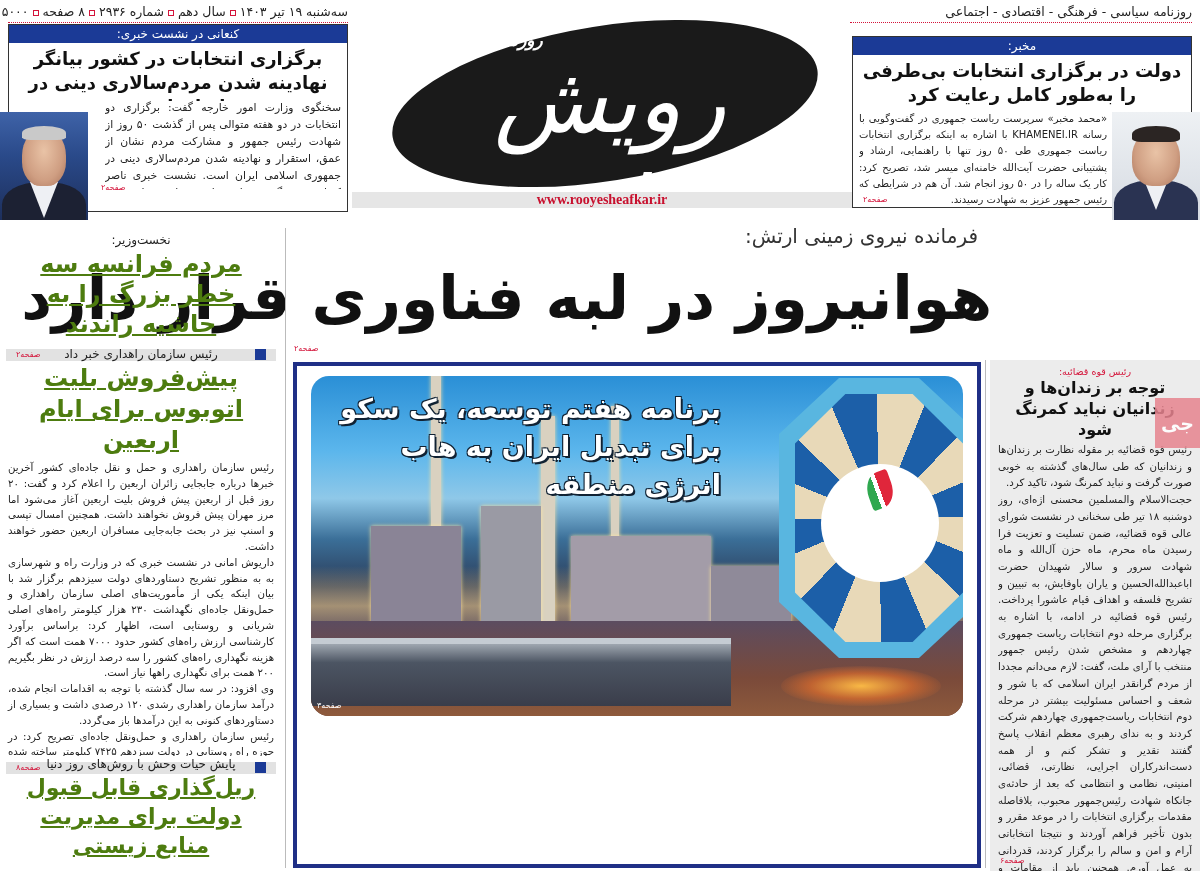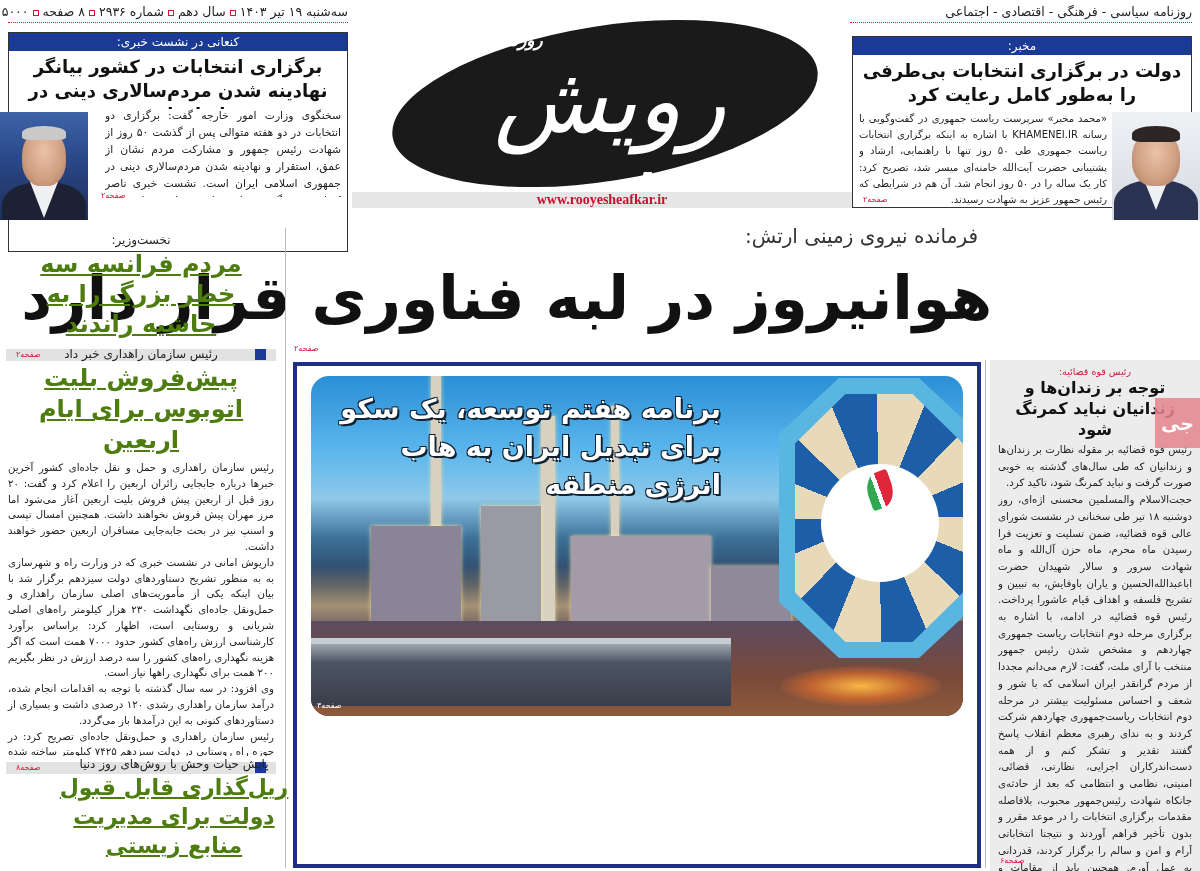--- a/index.html
+++ b/index.html
@@ -70,21 +70,21 @@
   .shirt { position: absolute; background: #eef0f4; clip-path: polygon(50% 100%, 0 0, 100% 0); }
 </style>
 </head>
 <body>
 
 <div class="abs meta-line dotted" style="left:8px; top:4px; width:340px; padding-bottom:3px; direction:rtl; text-align:right;">
   <span>سه‌شنبه ۱۹ تیر ۱۴۰۳</span><span class="sq"></span><span>سال دهم</span><span class="sq"></span><span>شماره ۲۹۳۶</span><span class="sq"></span><span>۸ صفحه</span><span class="sq"></span><span>۵۰۰۰ تومان</span>
 </div>
 <div class="abs meta-line dotted" style="left:850px; top:4px; width:342px; padding-bottom:3px; text-align:right;">روزنامه سیاسی - فرهنگی - اقتصادی - اجتماعی</div>
 
-<div class="abs topbox" style="left:8px; top:32px; width:340px; height:220px;">
+<div class="abs topbox" style="left:8px; top:24px; width:340px; height:188px;">
   <div class="kicker-bar">
     <span>کنعانی در نشست خبری:</span>
   </div>
   <h2 style="padding:4px 8px 0 8px; height:58px; overflow:hidden;">برگزاری انتخابات در کشور بیانگر نهادینه شدن مردم‌سالاری دینی در ایران است</h2>
   <div style="position:absolute; right:6px; top:74px; width:236px; height:90px; overflow:hidden;">
     <p class="body-text">سخنگوی وزارت امور خارجه گفت: برگزاری دو انتخابات در دو هفته متوالی پس از گذشت ۵۰ روز از شهادت رئیس جمهور و مشارکت مردم نشان از عمق، استقرار و نهادینه شدن مردم‌سالاری دینی در جمهوری اسلامی ایران است. نشست خبری ناصر کنعانی سخنگوی وزارت امور خارجه با حضور رسانه‌های مختلف داخلی و خارجی آغاز شد.</p>
   </div>
   <span class="page-ref abs" style="left:92px; top:158px;">صفحه۲</span>
 </div>
 <div class="photo" style="left:0; top:112px; width:88px; height:108px;">
@@ -144,21 +144,21 @@
       <p class="body-text" style="font-size:10.2px; line-height:15.8px;">داریوش امانی در نشست خبری که در وزارت راه و شهرسازی به به منظور تشریح دستاوردهای دولت سیزدهم برگزار شد با بیان اینکه یکی از مأموریت‌های اصلی سازمان راهداری و حمل‌ونقل جاده‌ای نگهداشت ۲۳۰ هزار کیلومتر راه‌های اصلی شریانی و روستایی است، اظهار کرد: براساس برآورد کارشناسی ارزش راه‌های کشور حدود ۷۰۰۰ همت است که اگر هزینه نگهداری راه‌های کشور را سه درصد ارزش در نظر بگیریم ۲۰۰ همت برای نگهداری راهها نیاز است.</p>
       <p class="body-text" style="font-size:10.2px; line-height:15.8px;">وی افزود: در سه سال گذشته با توجه به اقدامات انجام شده، درآمد سازمان راهداری رشدی ۱۲۰ درصدی داشت و بسیاری از دستاوردهای کنونی به این درآمدها باز می‌گردد.</p>
       <p class="body-text" style="font-size:10.2px; line-height:15.8px;">رئیس سازمان راهداری و حمل‌ونقل جاده‌ای تصریح کرد: در حوزه راه روستایی در دولت سیزدهم ۷۴۲۵ کیلومتر ساخته شده است که ۳۰ درصد رشد نسبت به زمان مشابه در دولت گذشته داشته است.</p>
     </div>
     <div class="ref-bar" style="margin:6px 6px 0 6px;">
       <span class="blue-sq"></span>
       <span class="page-ref">صفحه۸</span>
     </div>
   </div>
 
-  <div class="story" style="top:532px;margin-left:33px;">
+  <div class="story" style="top:532px;">
     <div class="kicker">پایش حیات وحش با روش‌های روز دنیا</div>
     <h3 style="font-size:22px; line-height:29px; padding:2px 14px;">ریل‌گذاری قابل قبول دولت برای مدیریت منابع زیستی</h3>
 
   </div>
 </div>
 
 <div class="abs poster-frame">
   <div class="poster">
     <div class="sky-glow"></div>
     <div class="plant" style="left:120px; width:10px; height:260px;"></div>

